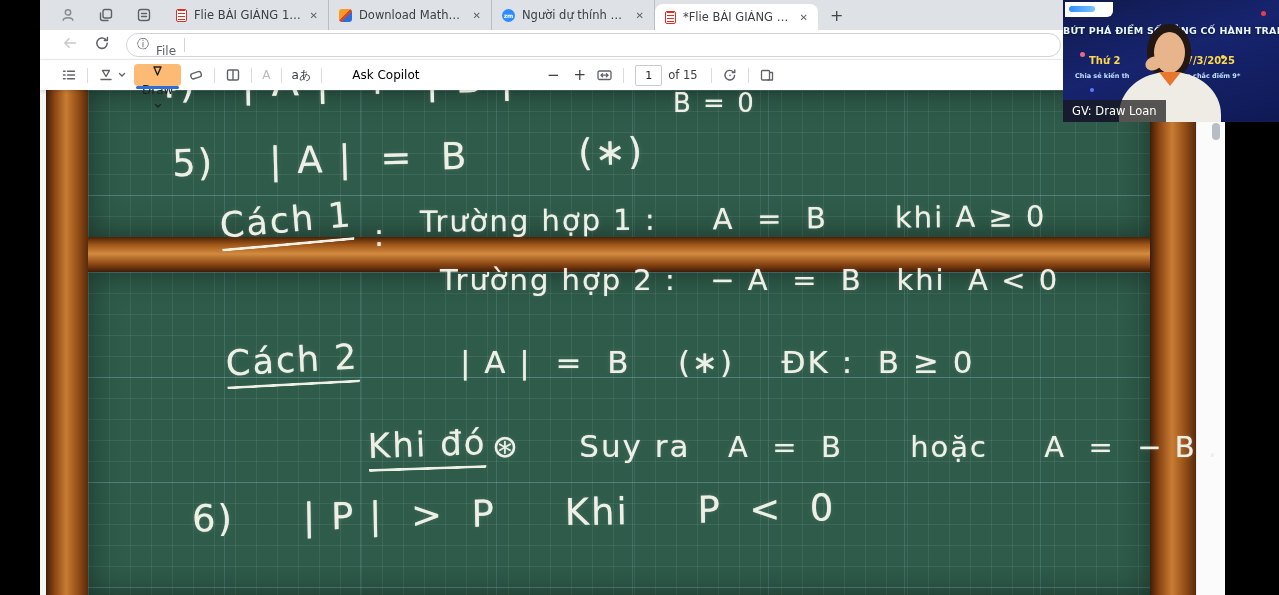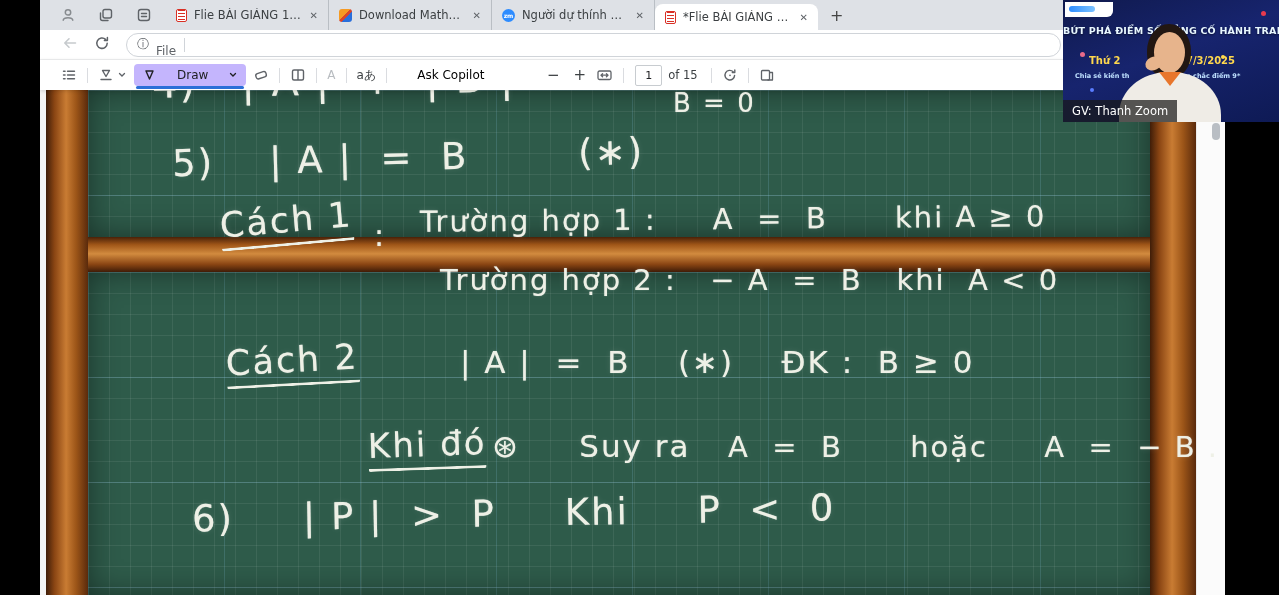--- a/index.html
+++ b/index.html
@@ -32,21 +32,21 @@
   .urlpill { display:flex; align-items:center; margin-left:16px; width:935px; height:24px; border:1px solid #d0d4d9; border-radius:14px; padding:0 10px; }
   .urlpill .info { font-size:12px; color:#5f6368; }
   .urlpill .scheme { font-size:12px; color:#5f6368; margin:12px 8px 0 7px; }
   .urlpill .pipe { width:1px; height:14px; background:#d0d4d9; margin-right:9px; }
   .urlpill .url { font-size:12px; color:#202124; white-space:nowrap; overflow:hidden; }
 
   
   .pdfbar { position:relative; height:30px; background:#fff; display:flex; align-items:center; box-shadow:0 1px 4px rgba(0,0,0,0.16); z-index:4; padding-left:18px; }
   .pdfbar .sep { width:1px; height:15px; background:#dadce0; margin:0 7px; }
   .tool { display:flex; align-items:center; gap:3px; padding:0 3px; color:#3c4043; }
-  .draw-wrap { position:relative; display:flex; align-items:center; gap:20px; background:#c4b5fd; border-radius:4px; height:22px; padding:0 8px; margin:0 4px; }
+  .draw-wrap { position:relative; display:flex; align-items:center; gap:4px; background:#fdba74; border-radius:4px; height:22px; padding:0 8px; margin:0 4px;flex-direction:column; }
   .draw-underline { position:absolute; left:2px; right:2px; bottom:-3px; height:3px; background:#2b6fd8; border-radius:2px; }
   .draw-label { font-size:12px; color:#202124; }
   .muted { color:#b8bcc0; font-size:12px; }
   .translate-label { font-size:12px; color:#3c4043; }
   .copilot-label { font-size:12px; color:#000000; margin-left:23px; }
   .centergrp { position:absolute; left:500px; top:0; height:30px; display:flex; align-items:center; }
   .zchar { font-size:15px; color:#3c4043; padding:0 7px; }
   .page-box { width:27px; height:21px; border:1px solid #c8ccd0; border-radius:2px; font-size:11px; color:#202124; display:flex; align-items:center; justify-content:center; margin:0 4px; }
   .page-total { font-size:11.5px; color:#3c4043; margin:0 6px 0 2px; }
 
@@ -304,17 +304,17 @@
     <span class="v-date v-date-l">Thứ 2</span>
     <span class="v-date v-date-r">17/3/2025</span>
     <span class="v-sub v-sub-l">Chia sẻ kiến th</span>
     <span class="v-sub v-sub-r">nắm chắc điểm 9*</span>
     <span class="v-sub2">g lập</span>
     <div class="v-hair"></div>
     <div class="v-face"></div>
     <div class="v-hand"></div>
     <div class="v-body"></div>
     <div class="v-collar"></div>
-    <div class="v-caption">GV: Thanh Zoom</div>
+    <div class="v-caption">GV: Draw Loan</div>
   </div>
 
   <div class="black-right"></div>
 </div>
 
 </body></html>

